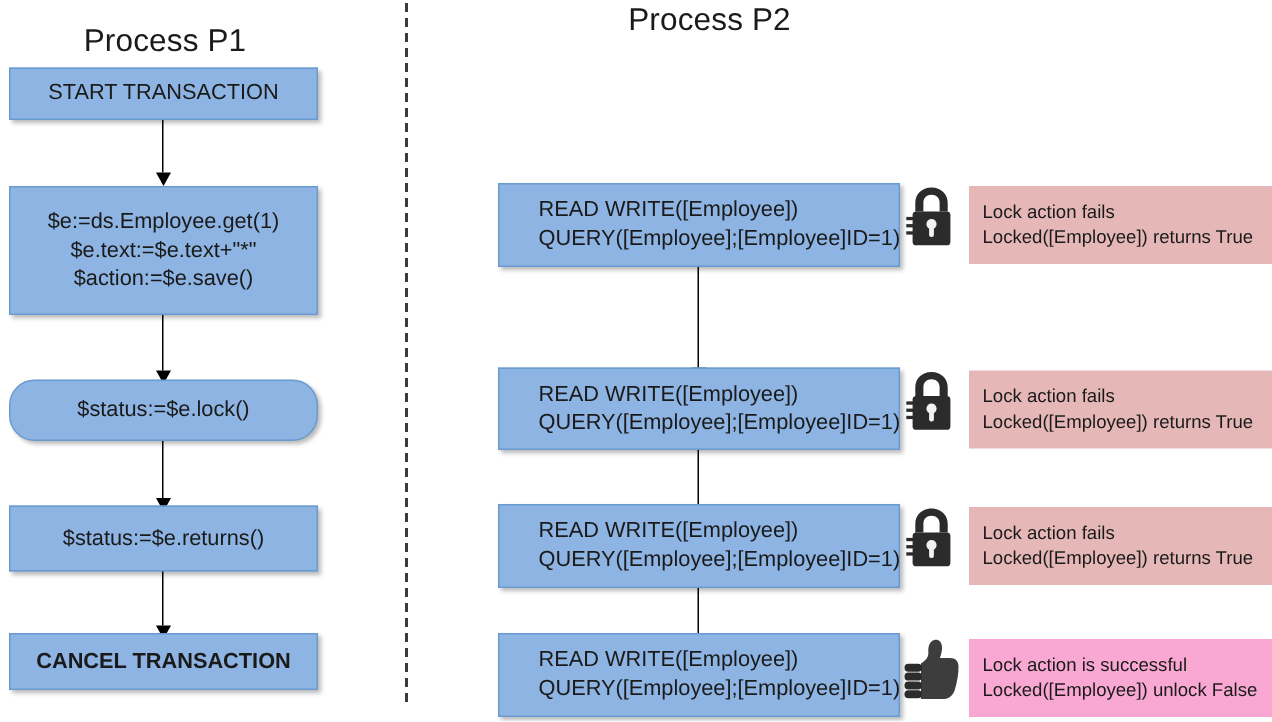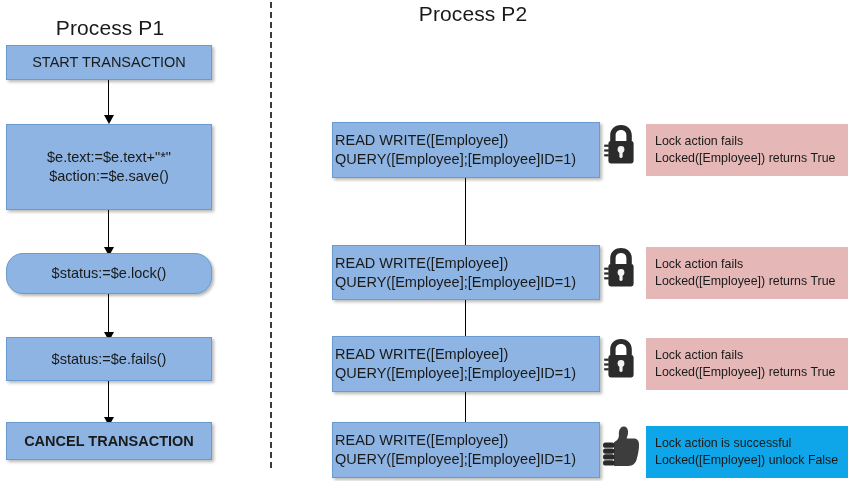--- a/index.html
+++ b/index.html
@@ -45,21 +45,21 @@
     box-shadow: 2px 2px 3px rgba(0,0,0,0.28);
     box-sizing: border-box;
     display: flex;
     flex-direction: column;
     justify-content: center;
     color: #1a1a1a;
     font-size: 14.5px;
     line-height: 19px;
   }
   .pbox.center { align-items: center; text-align: center; }
-  .pbox.left   { align-items: flex-start; text-align: left; padding-left: 2px; }
+  .pbox.left   { align-items: flex-start; text-align: left; padding-left: 26px; }
   .pbox .ln { display: block; white-space: nowrap; }
 
   
   .arrow {
     position: absolute;
     width: 0;
     border-left: 1.6px solid #000;
     box-sizing: border-box;
   }
   .arrow::after {
@@ -79,21 +79,21 @@
     box-sizing: border-box;
     display: flex;
     flex-direction: column;
     justify-content: center;
     padding-left: 9px;
     font-size: 12.4px;
     line-height: 17px;
     color: #1a1a1a;
   }
   .callout.fail    { background: #E5B8B7; }
-  .callout.success { background: #0ea5e9; }
+  .callout.success { background: #f9a8d4; }
   .callout .ln { display: block; white-space: nowrap; }
 
   
   .icon-wrap {
     position: absolute;
     display: block;
   }
   .icon-wrap svg { display: block; }
 </style>
 </head>
@@ -106,34 +106,35 @@
 
   <div class="divider"></div>
 
   <div class="pbox center" style="left:6px; top:45px; width:206px; height:35px;">
     <span class="ln">START TRANSACTION</span>
   </div>
 
   <div class="arrow" style="left:108px; top:80px; height:35px;"></div>
 
   <div class="pbox center" style="left:6px; top:124px; width:206px; height:86px;">
+    <span class="ln">$e:=ds.Employee.get(1)</span>
     <span class="ln">$e.text:=$e.text+"*"</span>
     <span class="ln">$action:=$e.save()</span>
   </div>
 
   <div class="arrow" style="left:108px; top:210px; height:37px;"></div>
 
   <div class="pbox center" style="left:6px; top:253px; width:206px; height:41px;border-radius:17px;">
     <span class="ln">$status:=$e.lock()</span>
   </div>
 
   <div class="arrow" style="left:108px; top:294px; height:38px;"></div>
 
   <div class="pbox center" style="left:6px; top:337px; width:206px; height:44px;">
-    <span class="ln">$status:=$e.fails()</span>
+    <span class="ln">$status:=$e.returns()</span>
   </div>
 
   <div class="arrow" style="left:108px; top:381px; height:36px;"></div>
 
   <div class="pbox center" style="left:6px; top:422px; width:206px; height:38px;font-weight:bold;">
     <span class="ln">CANCEL TRANSACTION</span>
   </div>
 
   <div class="pbox left" style="left:332px; top:122px; width:268px; height:56px;">
     <span class="ln">READ WRITE([Employee])</span>

